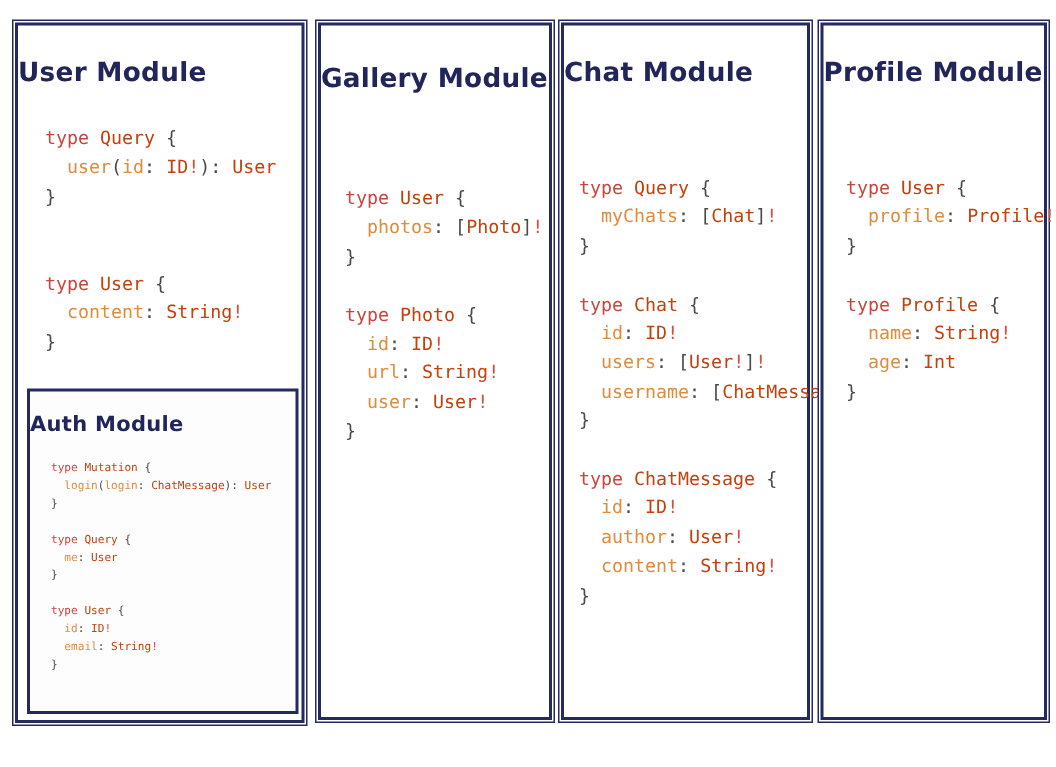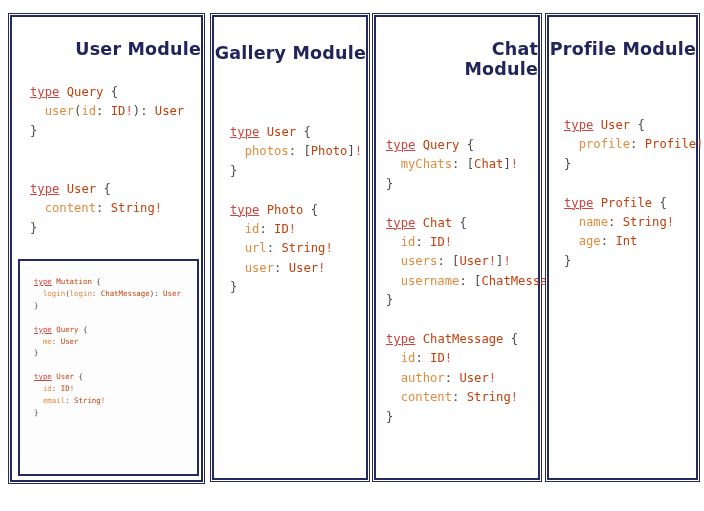--- a/index.html
+++ b/index.html
@@ -30,56 +30,56 @@
     box-shadow: 0 0 0 1px #ffffff, 0 0 0 2px #242a5e;
   }
 
   .module-card.sub {
     box-shadow: none;
     border: 2px solid #242a5e;
     background: #fdfdfe;
   }
 
   .module-title {
-    text-align: right;
+    text-align: left;
     font-weight: bold;
     color: #21255a;
     letter-spacing: 0.2px;
     font-family: "DejaVu Sans", sans-serif;
   }
 
   .title-lg { font-size: 17.5px; }
   .title-sm { font-size: 14px; }
 
   .code-block {
     font-family: "DejaVu Sans Mono", monospace;
     white-space: pre;
     color: #4a4a4a;
   }
 
   .code-lg { font-size: 12.2px; line-height: 19.4px; }
   .code-sm { font-size: 7.4px;  line-height: 11.9px; }
 
   
-  .t-kw    { color: #c9453d; text-decoration: underline; }  
+  .t-kw    { color: #c9453d; }  
   .t-type  { color: #c2410c; text-align: right; }  
   .t-field { color: #e08c3e; }  
   .t-punc  { color: #4a4a4a; }  
   .t-bang  { color: #d4503f; }  
 
   
   #card-user    { left: 10px;  top: 15px;  width: 193px; height: 467px; }
   #card-auth    { left: 6px;   top: 242px; width: 181px; height: 217px; }
   #card-gallery { left: 212px; top: 15px;  width: 156px; height: 465px; }
   #card-chat    { left: 374px; top: 15px;  width: 166px; height: 465px; }
   #card-profile { left: 547px; top: 15px;  width: 151px; height: 465px; }
 
   #card-user    .module-title { margin-top: 22px; }
   #card-gallery .module-title { margin-top: 26px; }
-  #card-chat    .module-title { margin-top: 22px; padding-left: 44px; }
+  #card-chat    .module-title { margin-top: 22px; }
   #card-profile .module-title { margin-top: 22px; }
   #card-auth    .module-title { margin-top: 14px; }
 
   #card-user    .code-block { margin: 24px 0 0 18px; }
   #card-gallery .code-block { margin: 60px 0 0 16px; }
   #card-chat    .code-block { margin: 57px 0 0 10px; }
   #card-profile .code-block { margin: 57px 0 0 15px; }
   #card-auth    .code-block { margin: 15px 0 0 14px; }
 </style>
 </head>
@@ -92,20 +92,21 @@
     <div class="code-block code-lg"><span class="t-kw">type</span> <span class="t-type">Query</span> <span class="t-punc">{</span>
   <span class="t-field">user</span><span class="t-punc">(</span><span class="t-field">id</span><span class="t-punc">:</span> <span class="t-type">ID</span><span class="t-bang">!</span><span class="t-punc">)</span><span class="t-punc">:</span> <span class="t-type">User</span>
 <span class="t-punc">}</span>
 
 
 <span class="t-kw">type</span> <span class="t-type">User</span> <span class="t-punc">{</span>
   <span class="t-field">content</span><span class="t-punc">:</span> <span class="t-type">String</span><span class="t-bang">!</span>
 <span class="t-punc">}</span></div>
 
     <div class="module-card sub" id="card-auth">
+      <div class="module-title title-sm">Auth Module</div>
       <div class="code-block code-sm"><span class="t-kw">type</span> <span class="t-type">Mutation</span> <span class="t-punc">{</span>
   <span class="t-field">login</span><span class="t-punc">(</span><span class="t-field">login</span><span class="t-punc">:</span> <span class="t-type">ChatMessage</span><span class="t-punc">)</span><span class="t-punc">:</span> <span class="t-type">User</span>
 <span class="t-punc">}</span>
 
 <span class="t-kw">type</span> <span class="t-type">Query</span> <span class="t-punc">{</span>
   <span class="t-field">me</span><span class="t-punc">:</span> <span class="t-type">User</span>
 <span class="t-punc">}</span>
 
 <span class="t-kw">type</span> <span class="t-type">User</span> <span class="t-punc">{</span>
   <span class="t-field">id</span><span class="t-punc">:</span> <span class="t-type">ID</span><span class="t-bang">!</span>

